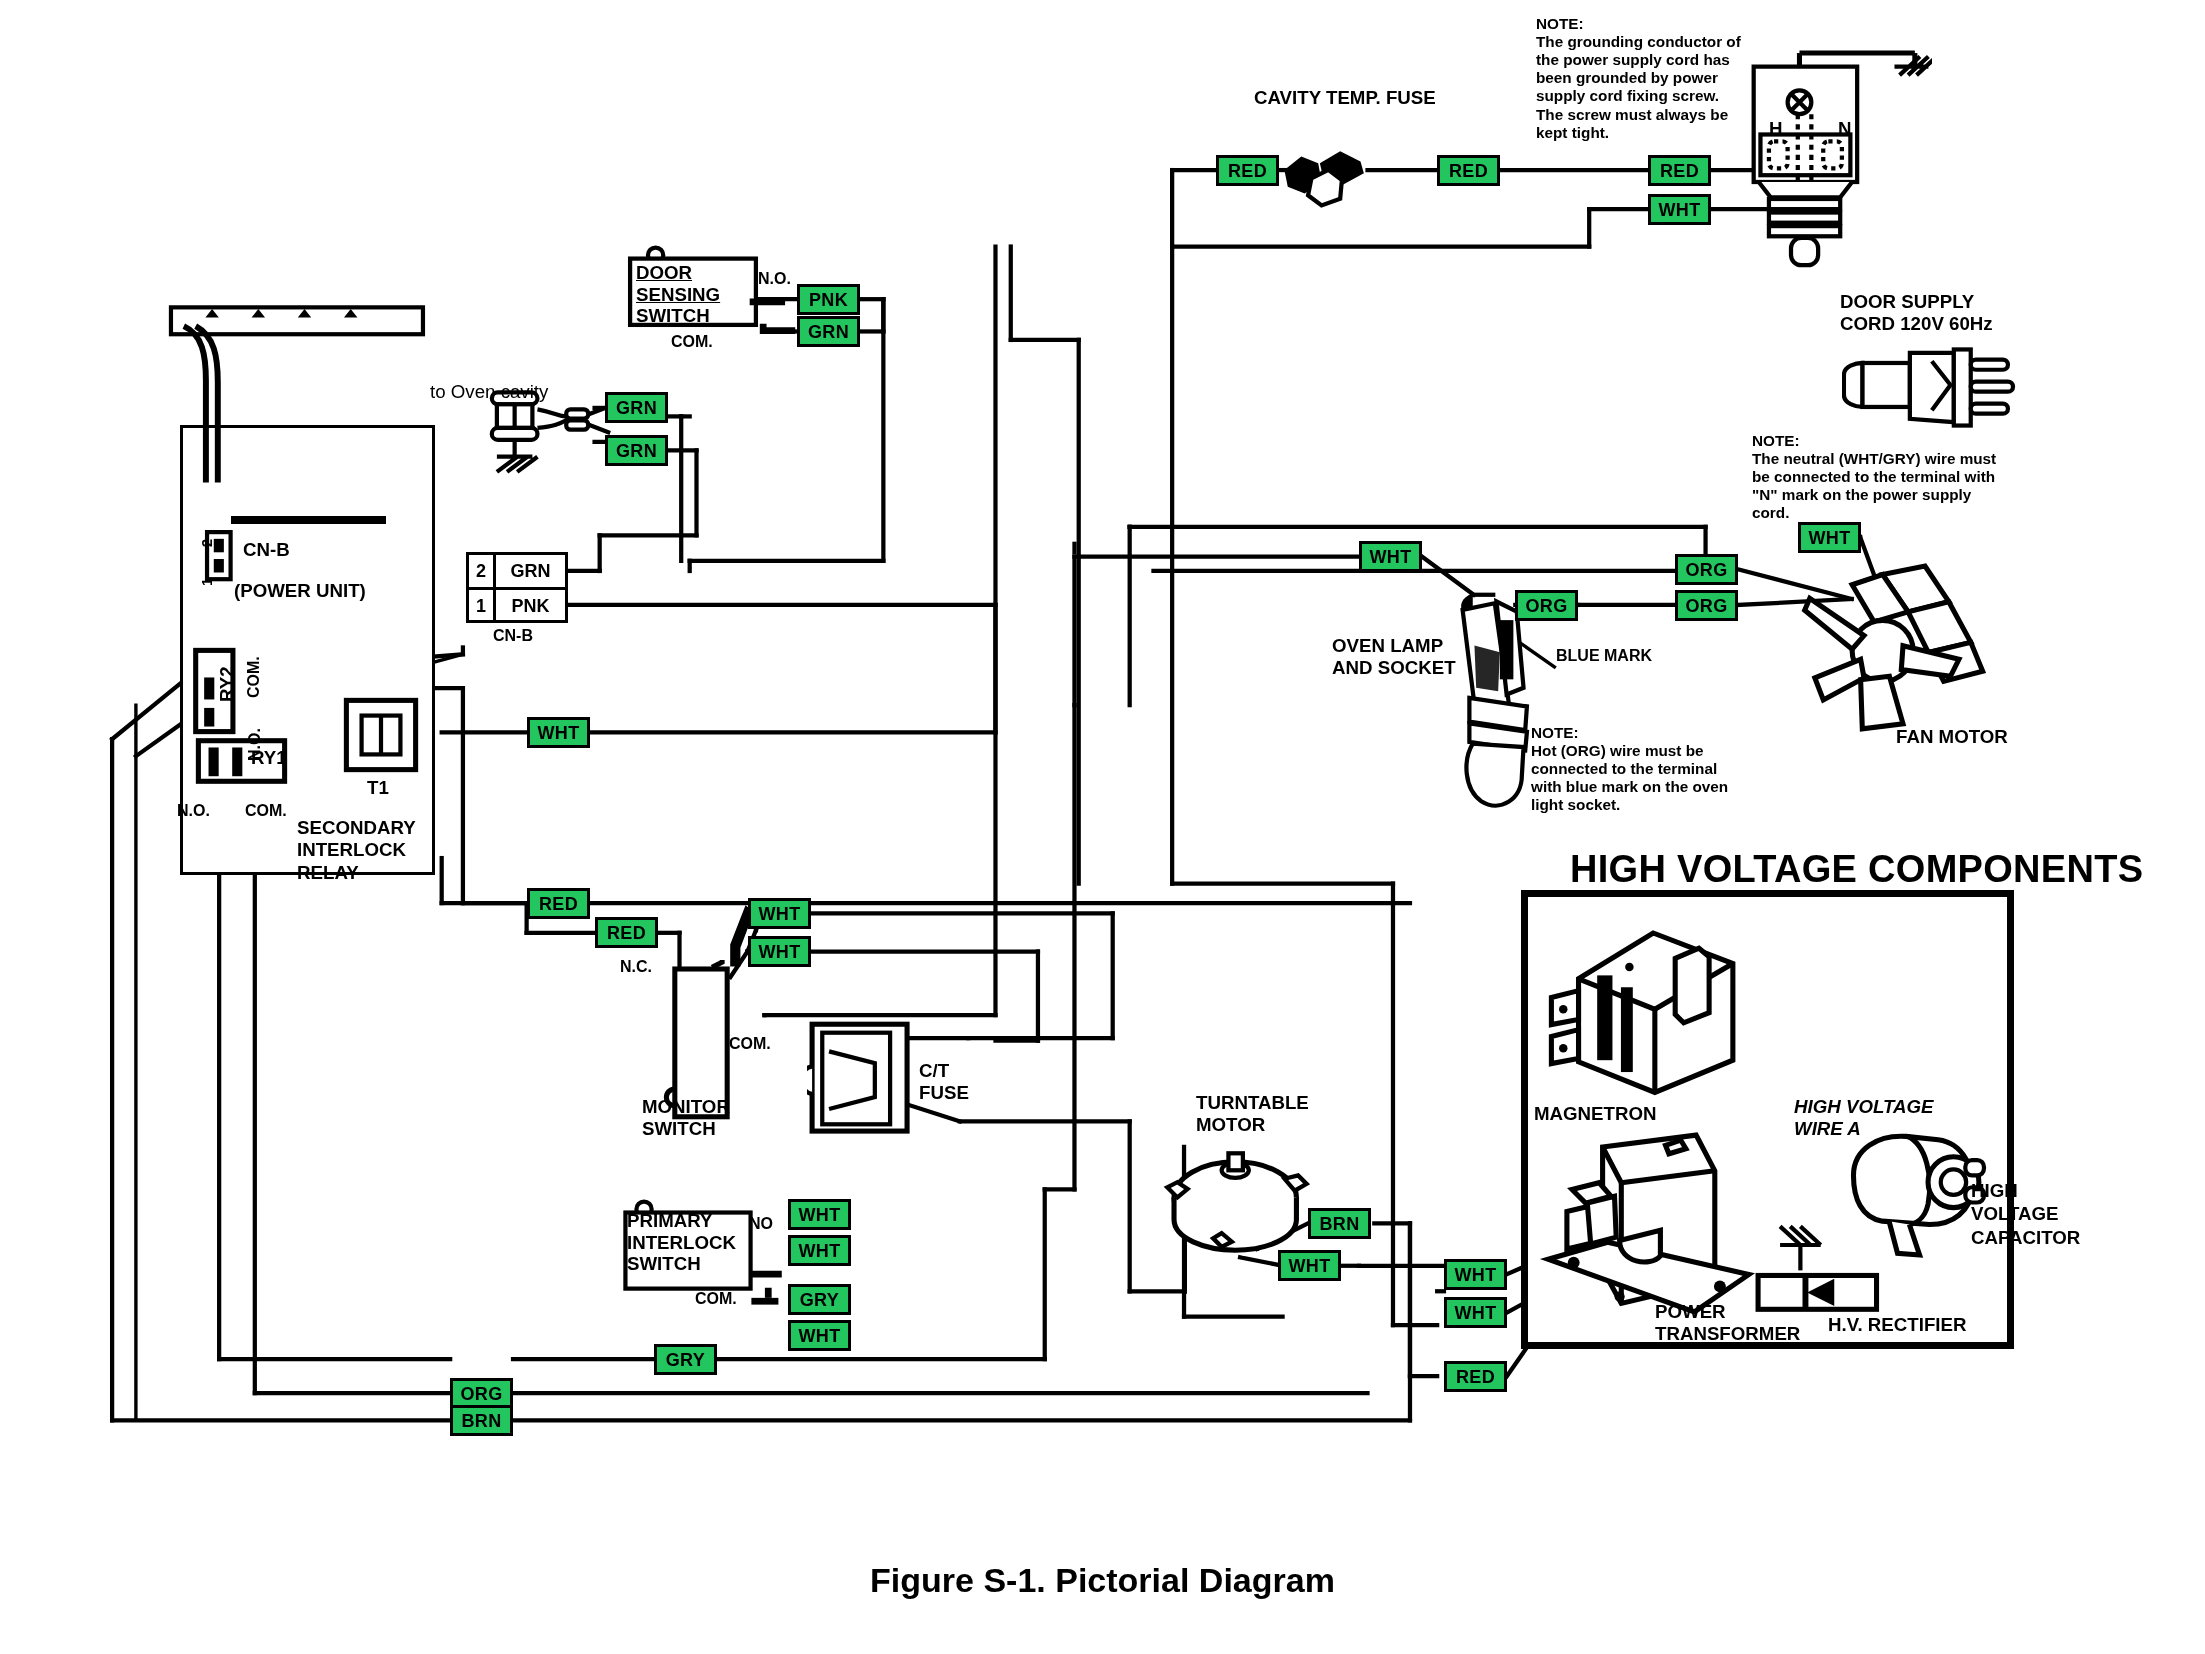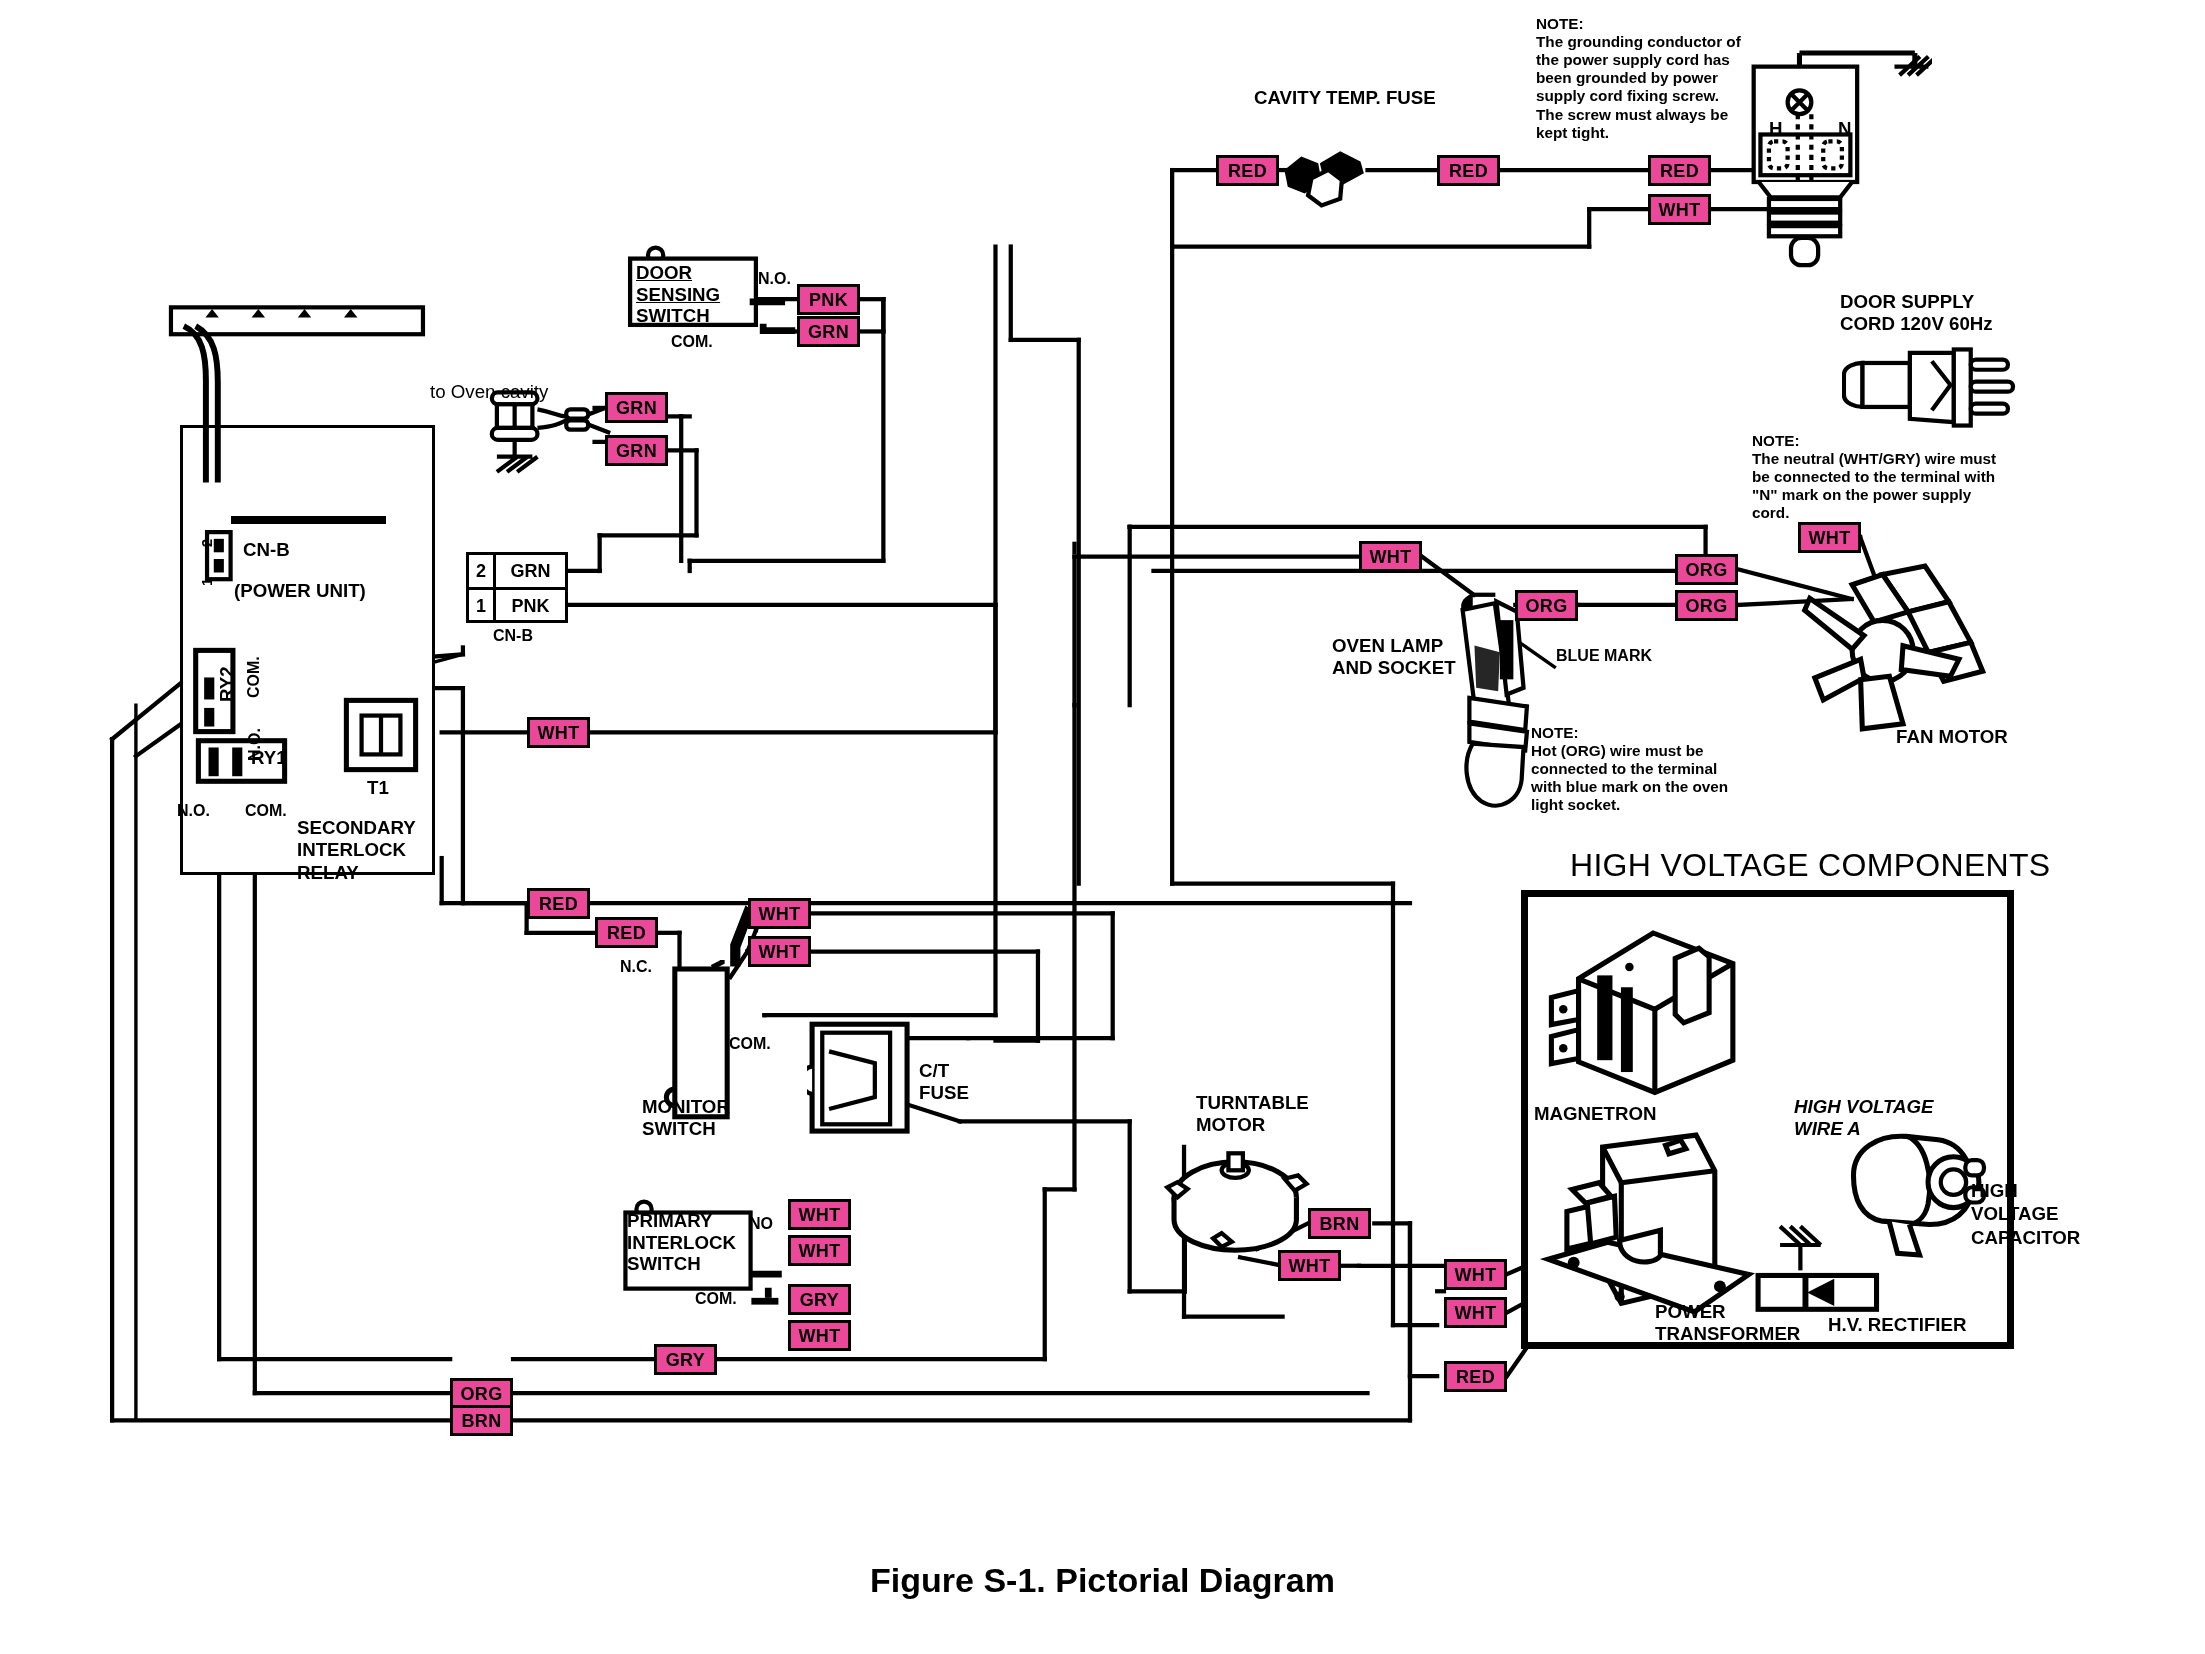--- a/index.html
+++ b/index.html
@@ -9,38 +9,38 @@
     color:#000;
     position:relative;
     overflow:hidden;
   }
   #stage{position:absolute;left:0;top:0;width:2205px;height:1655px;}
   svg#wires{position:absolute;left:0;top:0;width:2205px;height:1655px;}
 
   
   .chip{
     position:absolute;
-    background:#ec4899;
+    background:#22c55e;
     border:3.4px solid #000;
     font-weight:bold;
     text-align:center;
     letter-spacing:0.4px;
     display:flex;align-items:center;justify-content:center;
     box-sizing:border-box;
     z-index:5;
     line-height:1;
   }
   .chip-sm{font-size:18px;width:63px;height:31px;}
 
   
   .lbl{position:absolute;font-weight:bold;z-index:6;line-height:1.12;white-space:pre;}
   .lbl-xs{font-size:14.4px;}
   .lbl-s{font-size:16px;}
   .lbl-m{font-size:18.7px;}
-  .lbl-xl{font-size:32px;font-weight:normal;letter-spacing:0.3px;}
+  .lbl-xl{font-size:38px;font-weight:bold;letter-spacing:0.3px;}
   .note{position:absolute;font-size:15.3px;font-weight:bold;line-height:1.18;z-index:6;white-space:pre-line;}
   .rot90{transform:rotate(-90deg);transform-origin:0 0;}
 
   
   #hv-enclosure{position:absolute;border:7.6px solid #000;background:#fff;box-sizing:border-box;z-index:2;}
 
   
   #power-unit{position:absolute;border:3.4px solid #000;background:#fff;box-sizing:border-box;z-index:2;}
 
   

